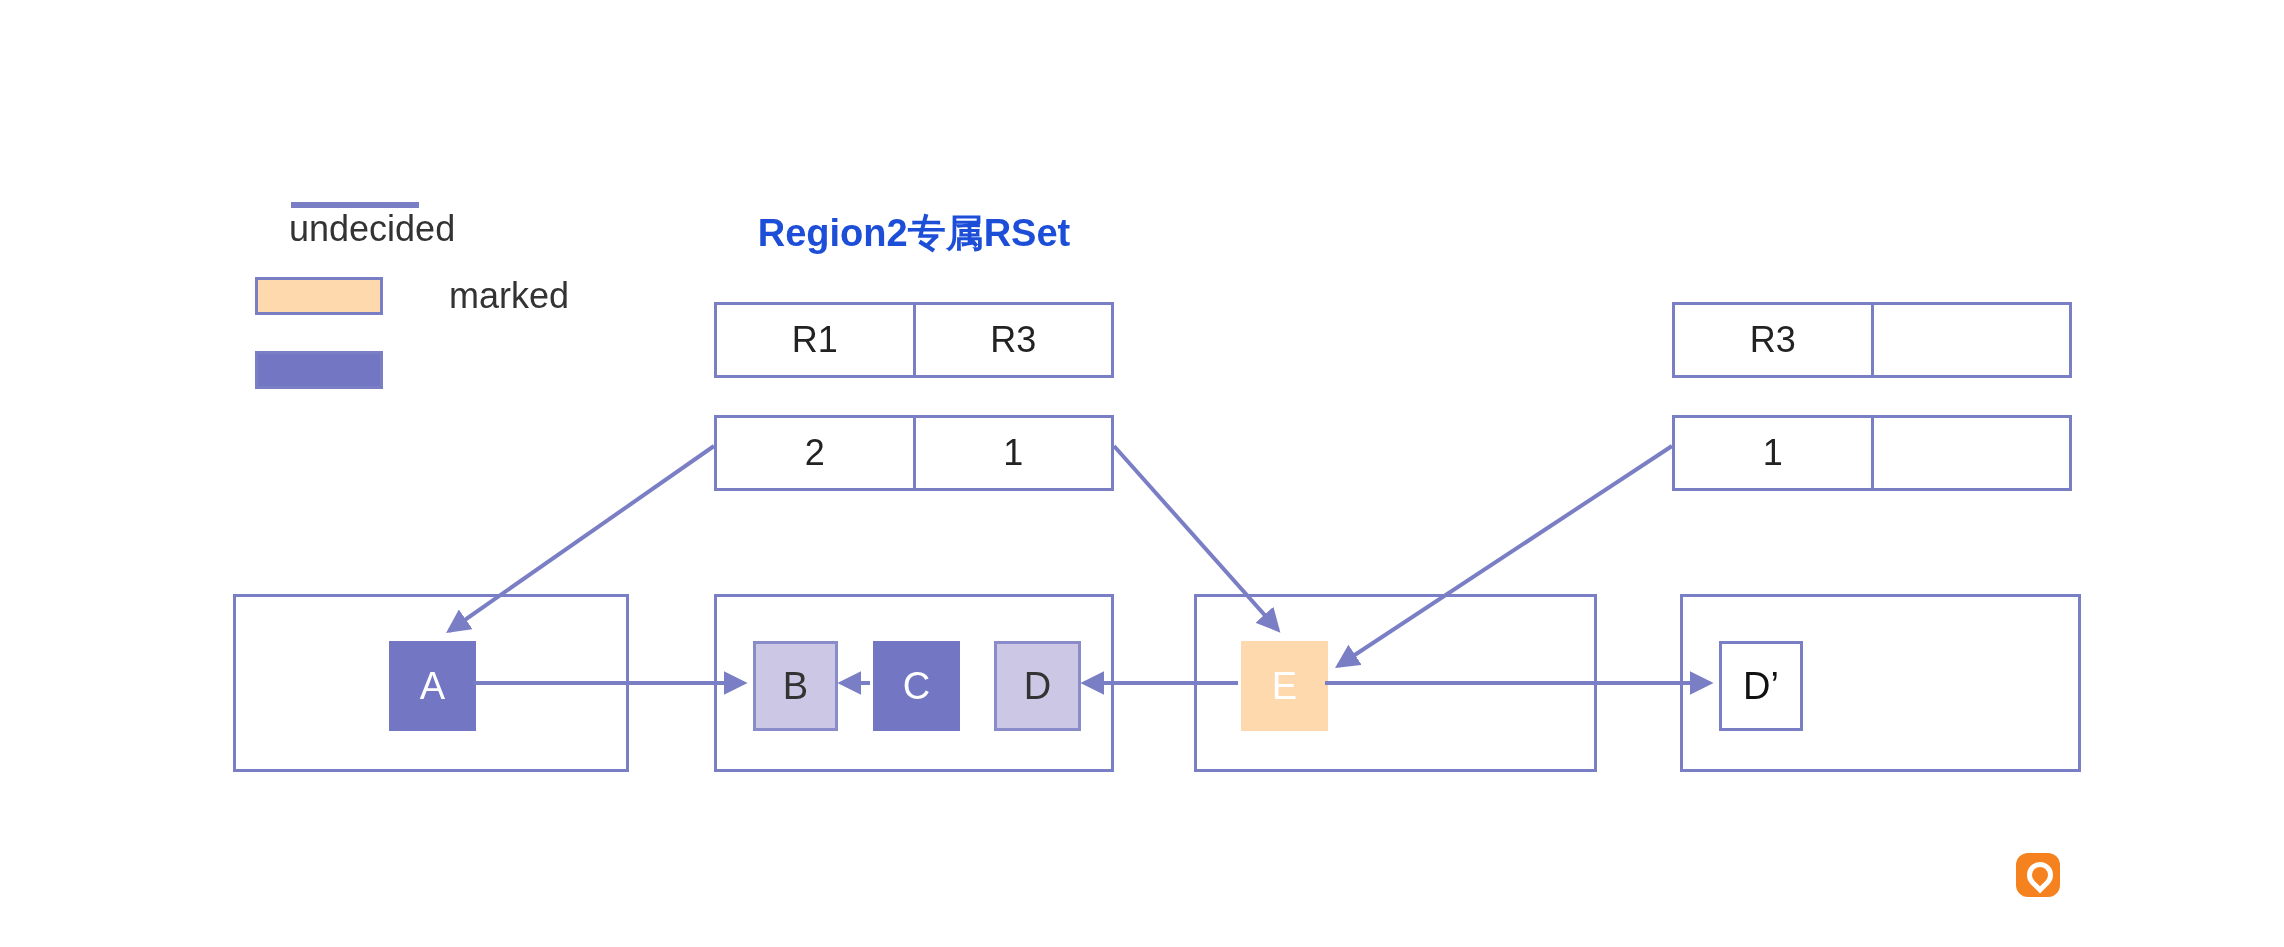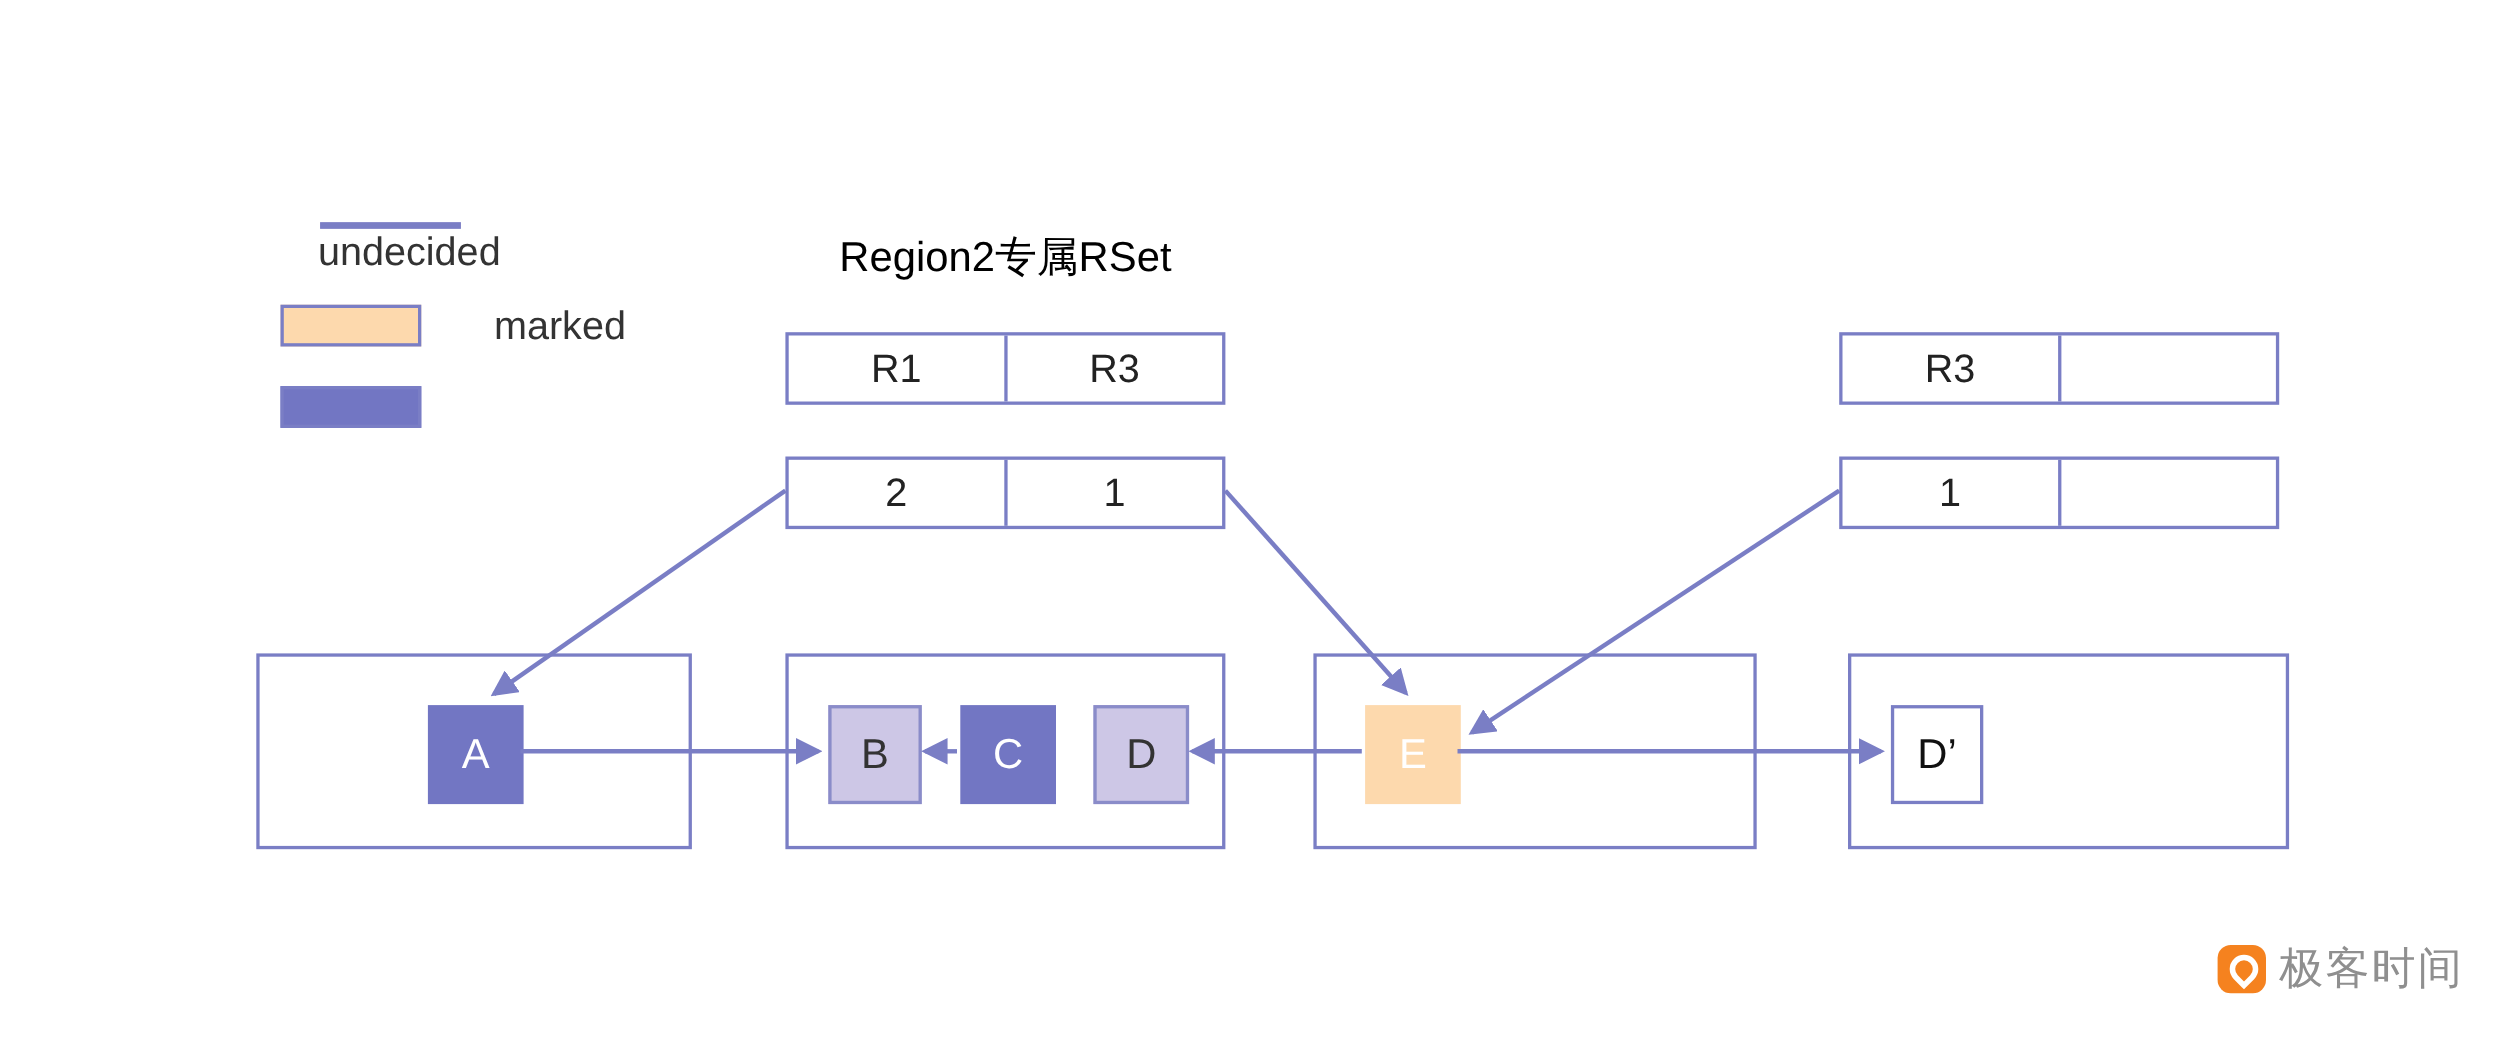--- a/index.html
+++ b/index.html
@@ -15,26 +15,26 @@
   .legend-row{position:absolute;left:255px;display:flex;align-items:center;height:40px;}
   .swatch{width:128px;height:38px;border:3px solid #7a7ec5;box-sizing:border-box;}
   .swatch.undecided{background:#cdc7e6;}
   .swatch.marked{background:#fdd9ad;}
   .swatch.unmarked{background:#7276c3;}
   .legend-label{margin-left:34px;font-size:36px;color:#333;white-space:nowrap;}
 
   
   .rset-title{
     position:absolute;top:208px;width:400px;
-    text-align:center;font-size:38px;color:#000000;white-space:nowrap;
+    text-align:center;font-size:38px;color:#1d4ed8;white-space:nowrap;font-weight:bold;
   }
 
   
   .rset-table{
-    position:absolute;width:400px;height:66px;
+    position:absolute;width:400px;height:76px;
     border:3px solid #7a7ec5;box-sizing:border-box;
     display:flex;background:#fff;
   }
   .rset-cell{
     flex:1;display:flex;align-items:center;justify-content:center;
     font-size:36px;color:#222;
   }
   .rset-cell:first-child{border-right:3px solid #7a7ec5;}
 
   
@@ -141,16 +141,15 @@
 
     <line x1="870" y1="683" x2="841" y2="683" stroke="#7a7ec5" stroke-width="4" marker-end="url(#arrow)"></line>
 
     <line x1="1238" y1="683" x2="1084" y2="683" stroke="#7a7ec5" stroke-width="4" marker-end="url(#arrow)"></line>
 
     <line x1="1325" y1="683" x2="1710" y2="683" stroke="#7a7ec5" stroke-width="4" marker-end="url(#arrow)"></line>
   </svg>
 
   <div class="watermark">
     <div class="logo-icon"></div>
-    <div class="logo-text">极客时间</div>
   </div>
 
 </div>
 
 </body></html>

